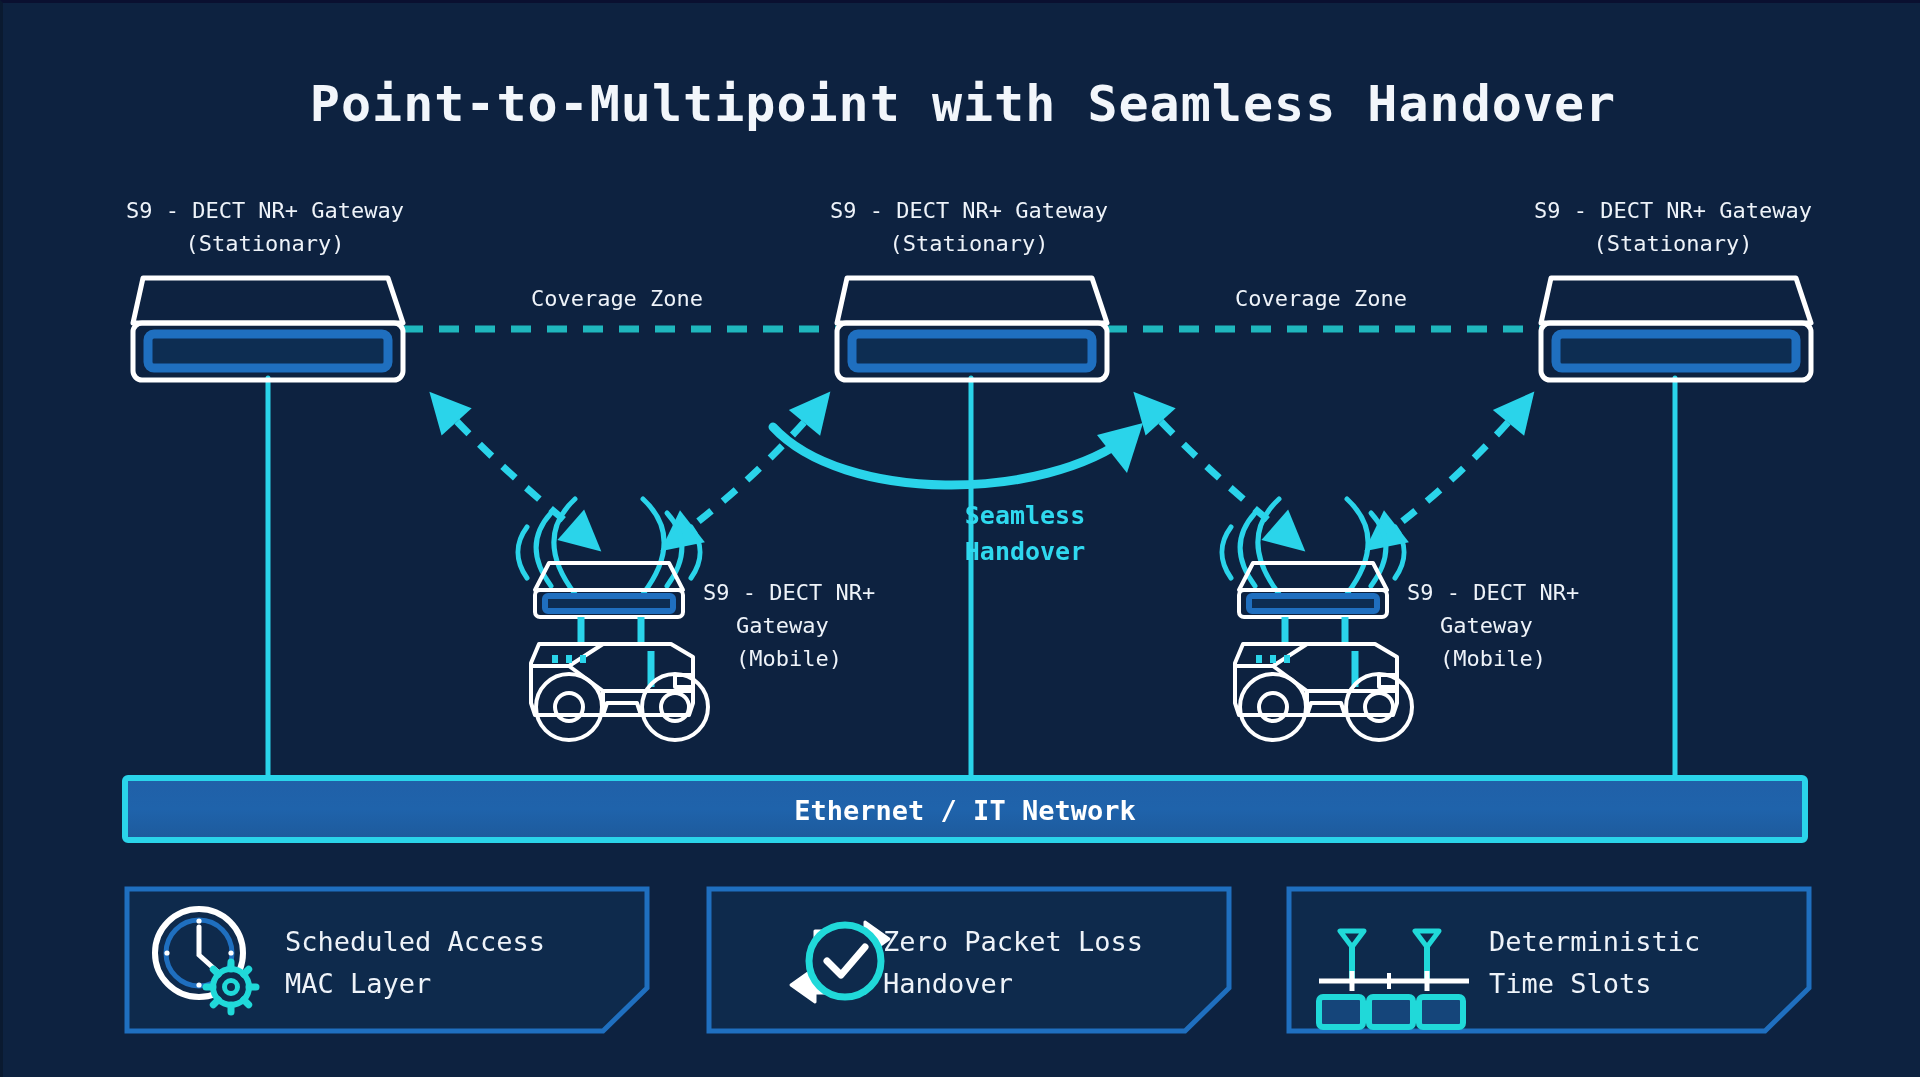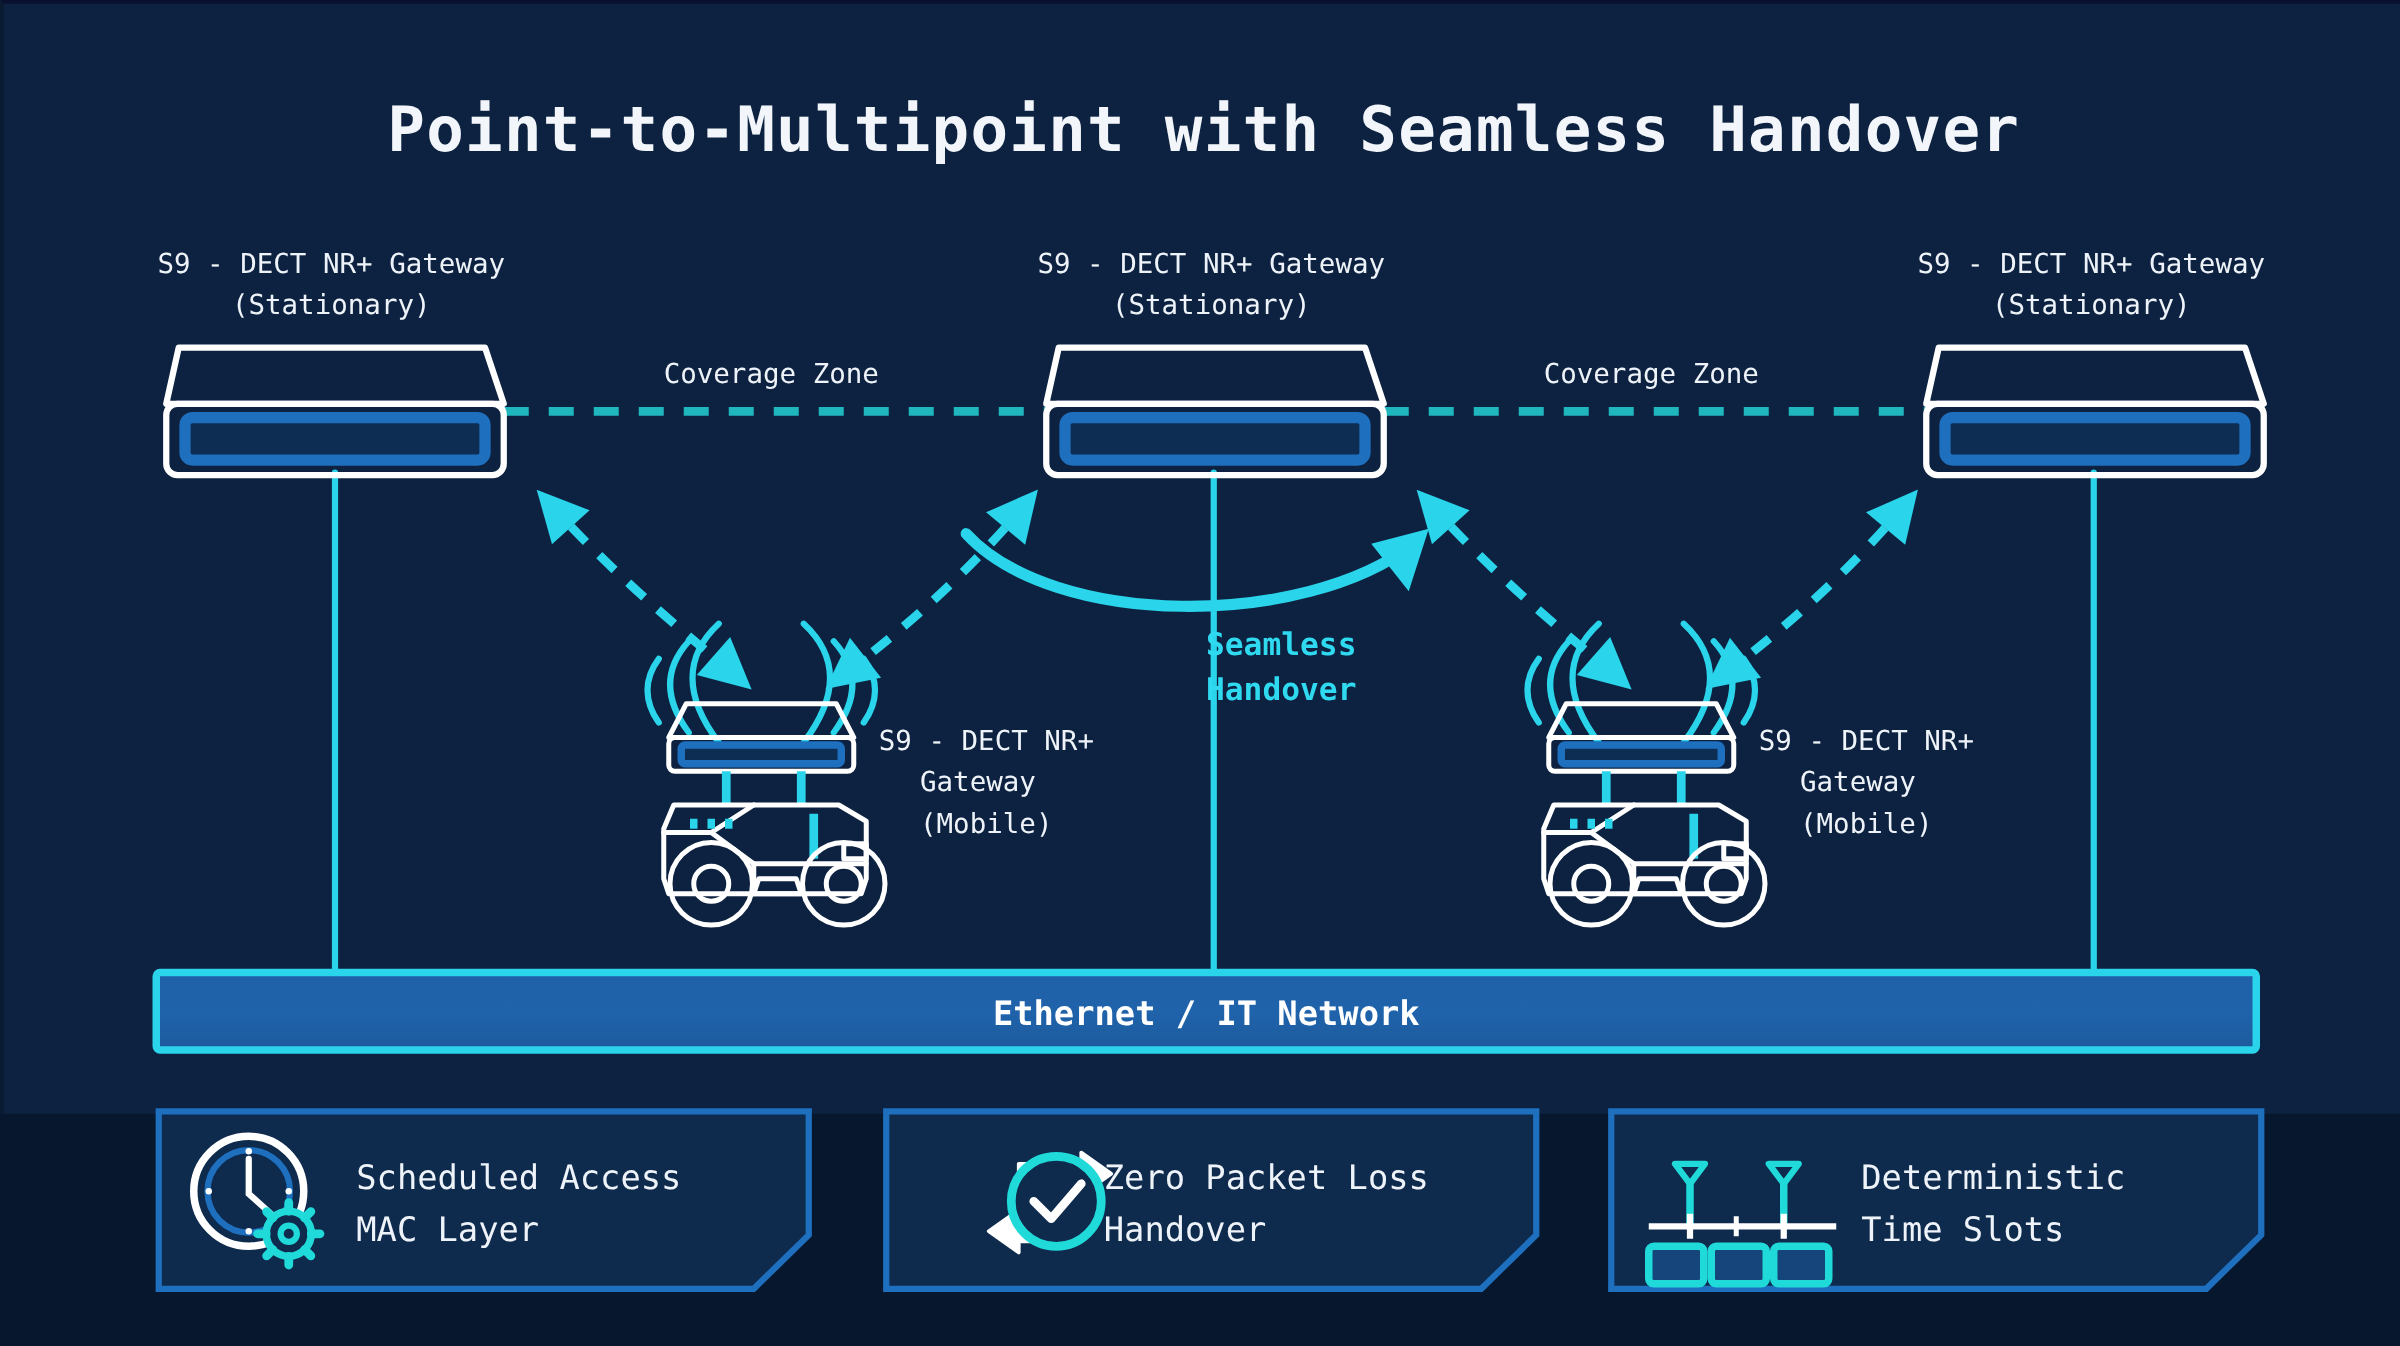--- a/index.html
+++ b/index.html
@@ -9,21 +9,21 @@
   }
   body {
     width: 1920px;
     height: 1077px;
     overflow: hidden;
     font-family: "DejaVu Sans Mono", monospace;
   }
   #stage {
     position: relative;
     width: 1920px;
-    height: 891px;
+    height: 1077px;
     background: #0d2240;
     box-sizing: border-box;
     border-left: 3px solid #0a1a30;
     border-top: 3px solid #0a1030;
     text-align: right;
   }
   svg#scene {
     position: absolute;
     left: 0; top: 0;
     width: 1920px;

